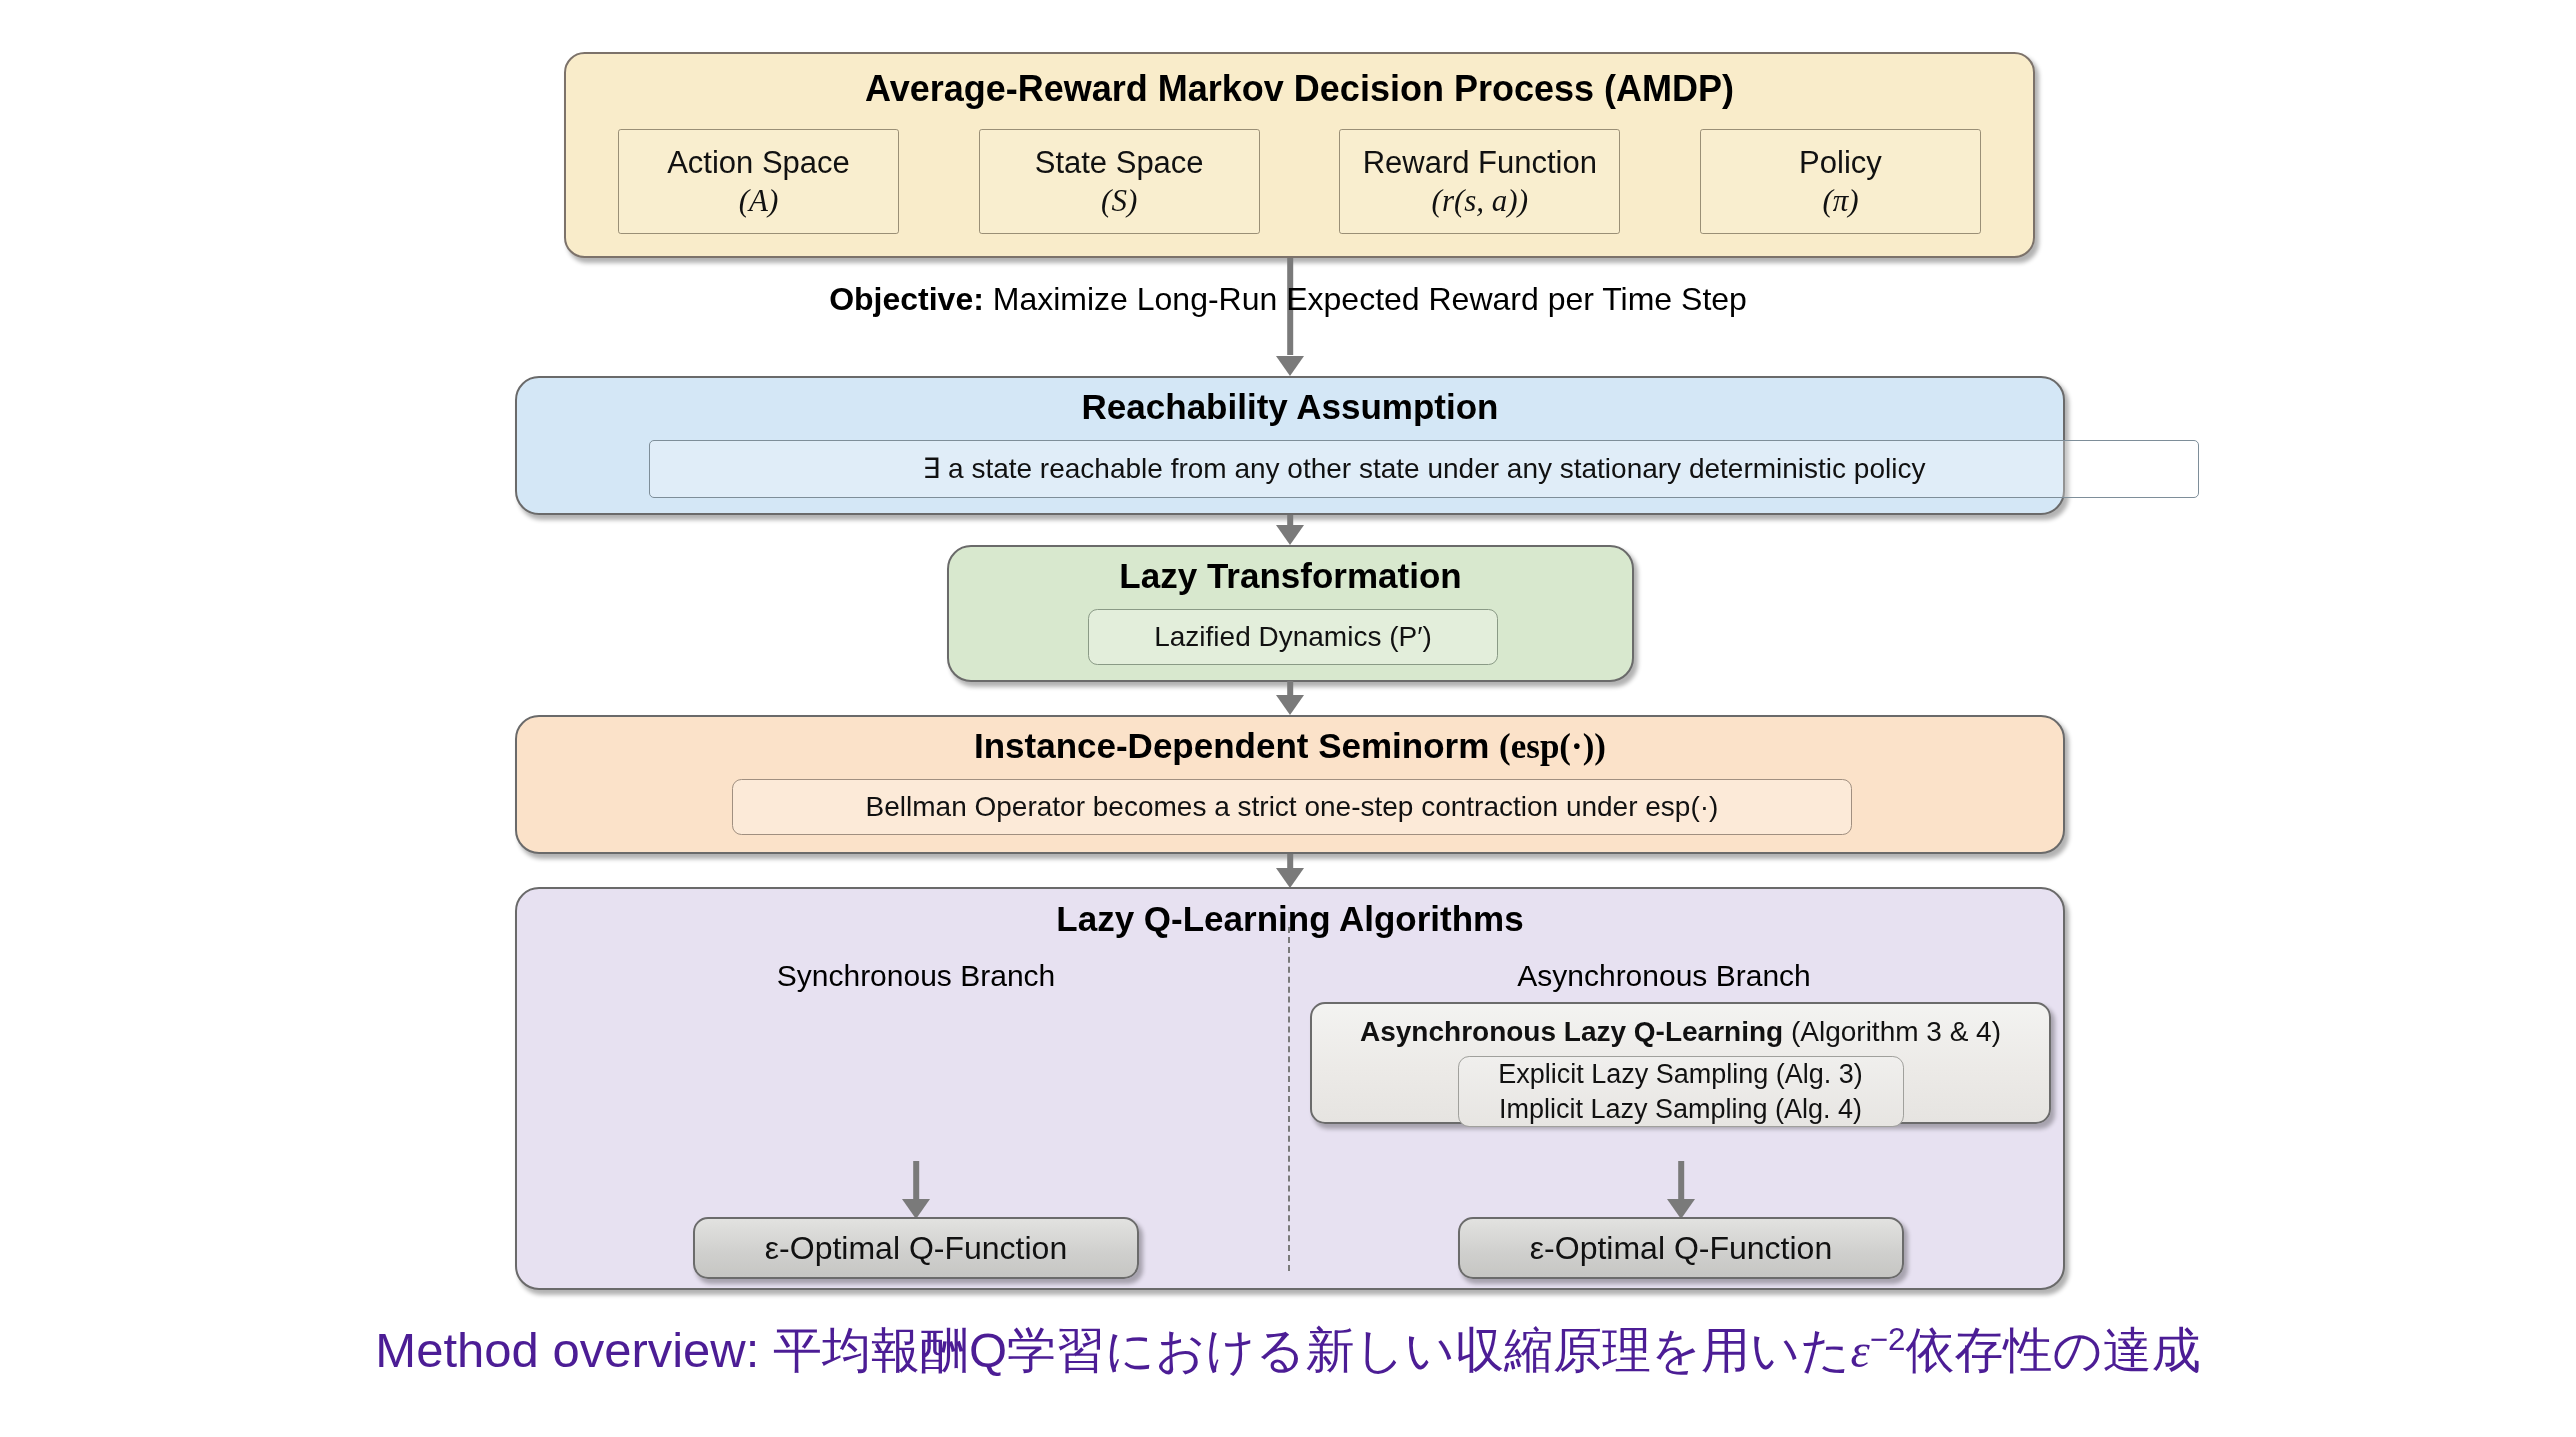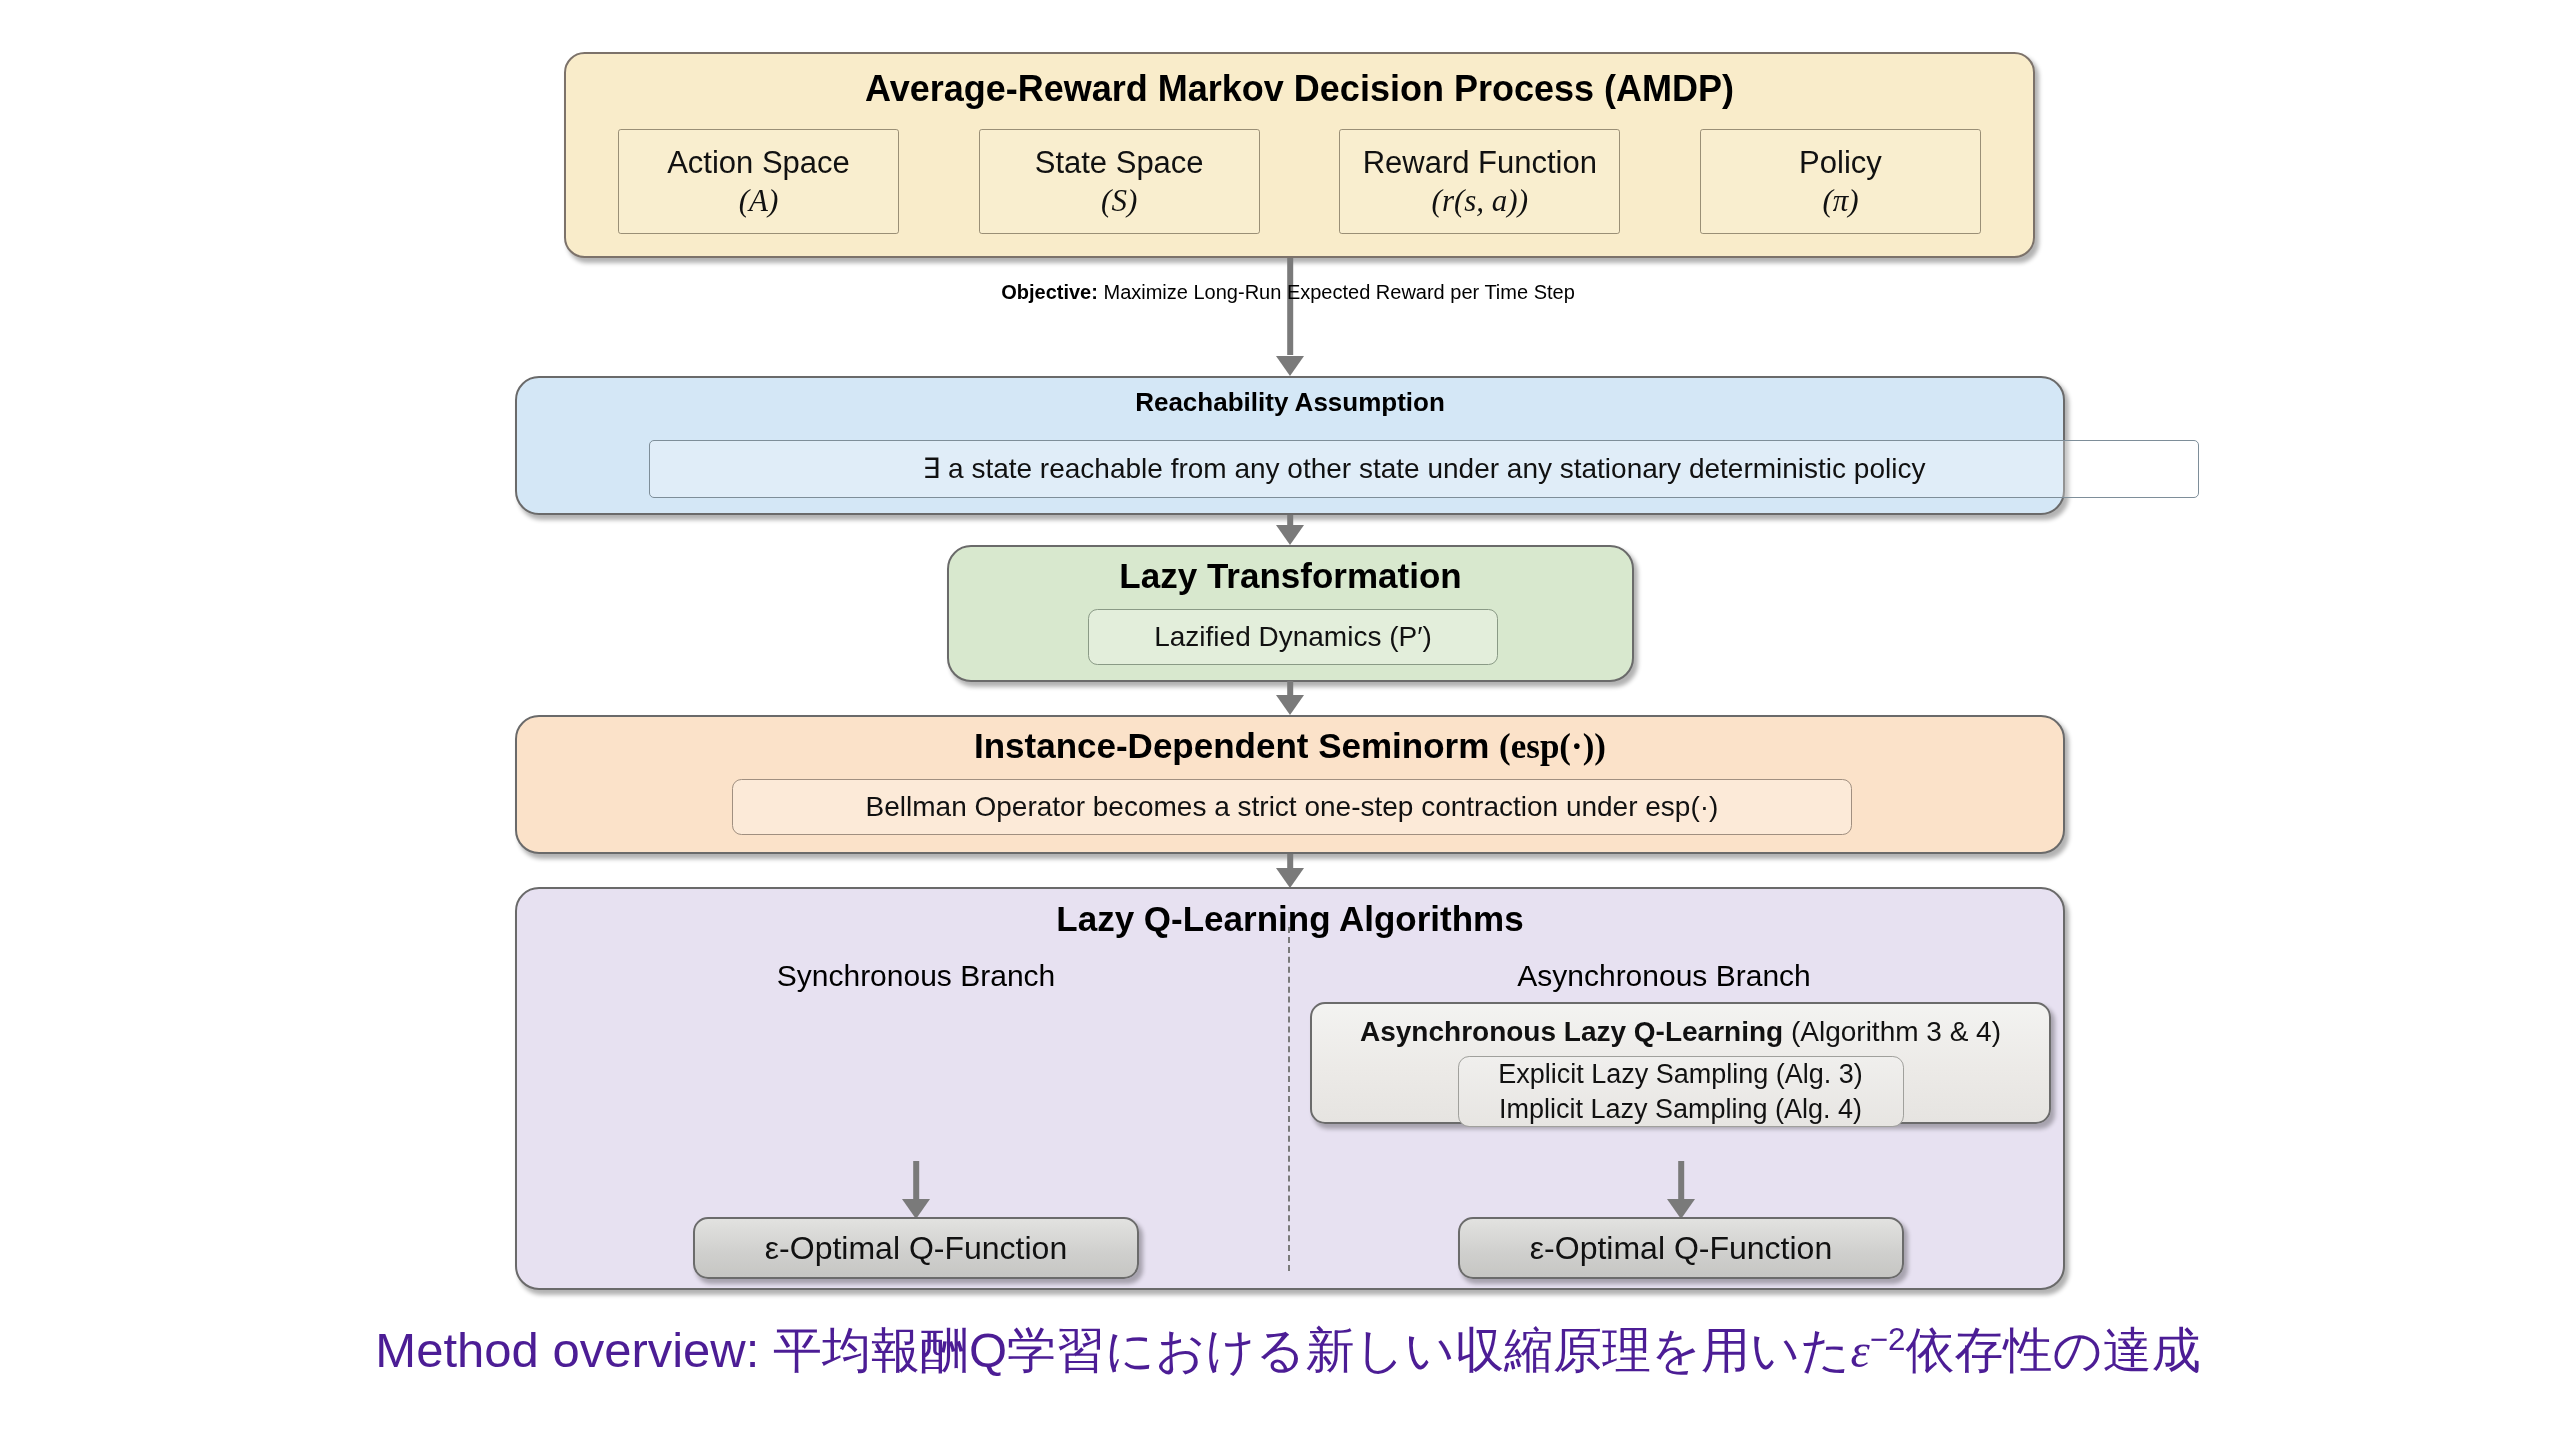--- a/index.html
+++ b/index.html
@@ -76,21 +76,21 @@
     font-size: 31px;
     line-height: 1.22;
   }
 
   
   #reach {
     left: 515px; top: 376px; width: 1550px; height: 139px;
     background: #d4e7f6;
     border-color: #6a6a6a;
   }
-  #reach .node-title { font-size: 26px; margin-top: 10.3px; }
+  #reach .node-title { font-size: 35px; margin-top: 10.3px; }
   #reach .subbox {
     position:absolute; left: 132px; top: 62px; width: 1550px; height: 58px;
     font-size: 28px; border-radius: 5px; border-color:#7e8e99;
   }
 
   
   #lazy {
     left: 947px; top: 545px; width: 687px; height: 137px;
     background: #d8e8ce;
     border-color: #6a6a6a;
@@ -186,21 +186,21 @@
     width: 0; height: 0;
     border-left: 14px solid transparent;
     border-right: 14px solid transparent;
     border-top: 20.6px solid #7a7a7a;
   }
 
   .objective {
     position: absolute;
     left: 0; width: 2576px;
     text-align: center;
-    font-size: 20px;
+    font-size: 32px;
     color: #000;
   }
   .objective b { font-weight: bold; }
 
   
   .caption {
     position: absolute;
     left: 0; top: 1318px; width: 2576px;
     text-align: center;
     font-size: 49px;

